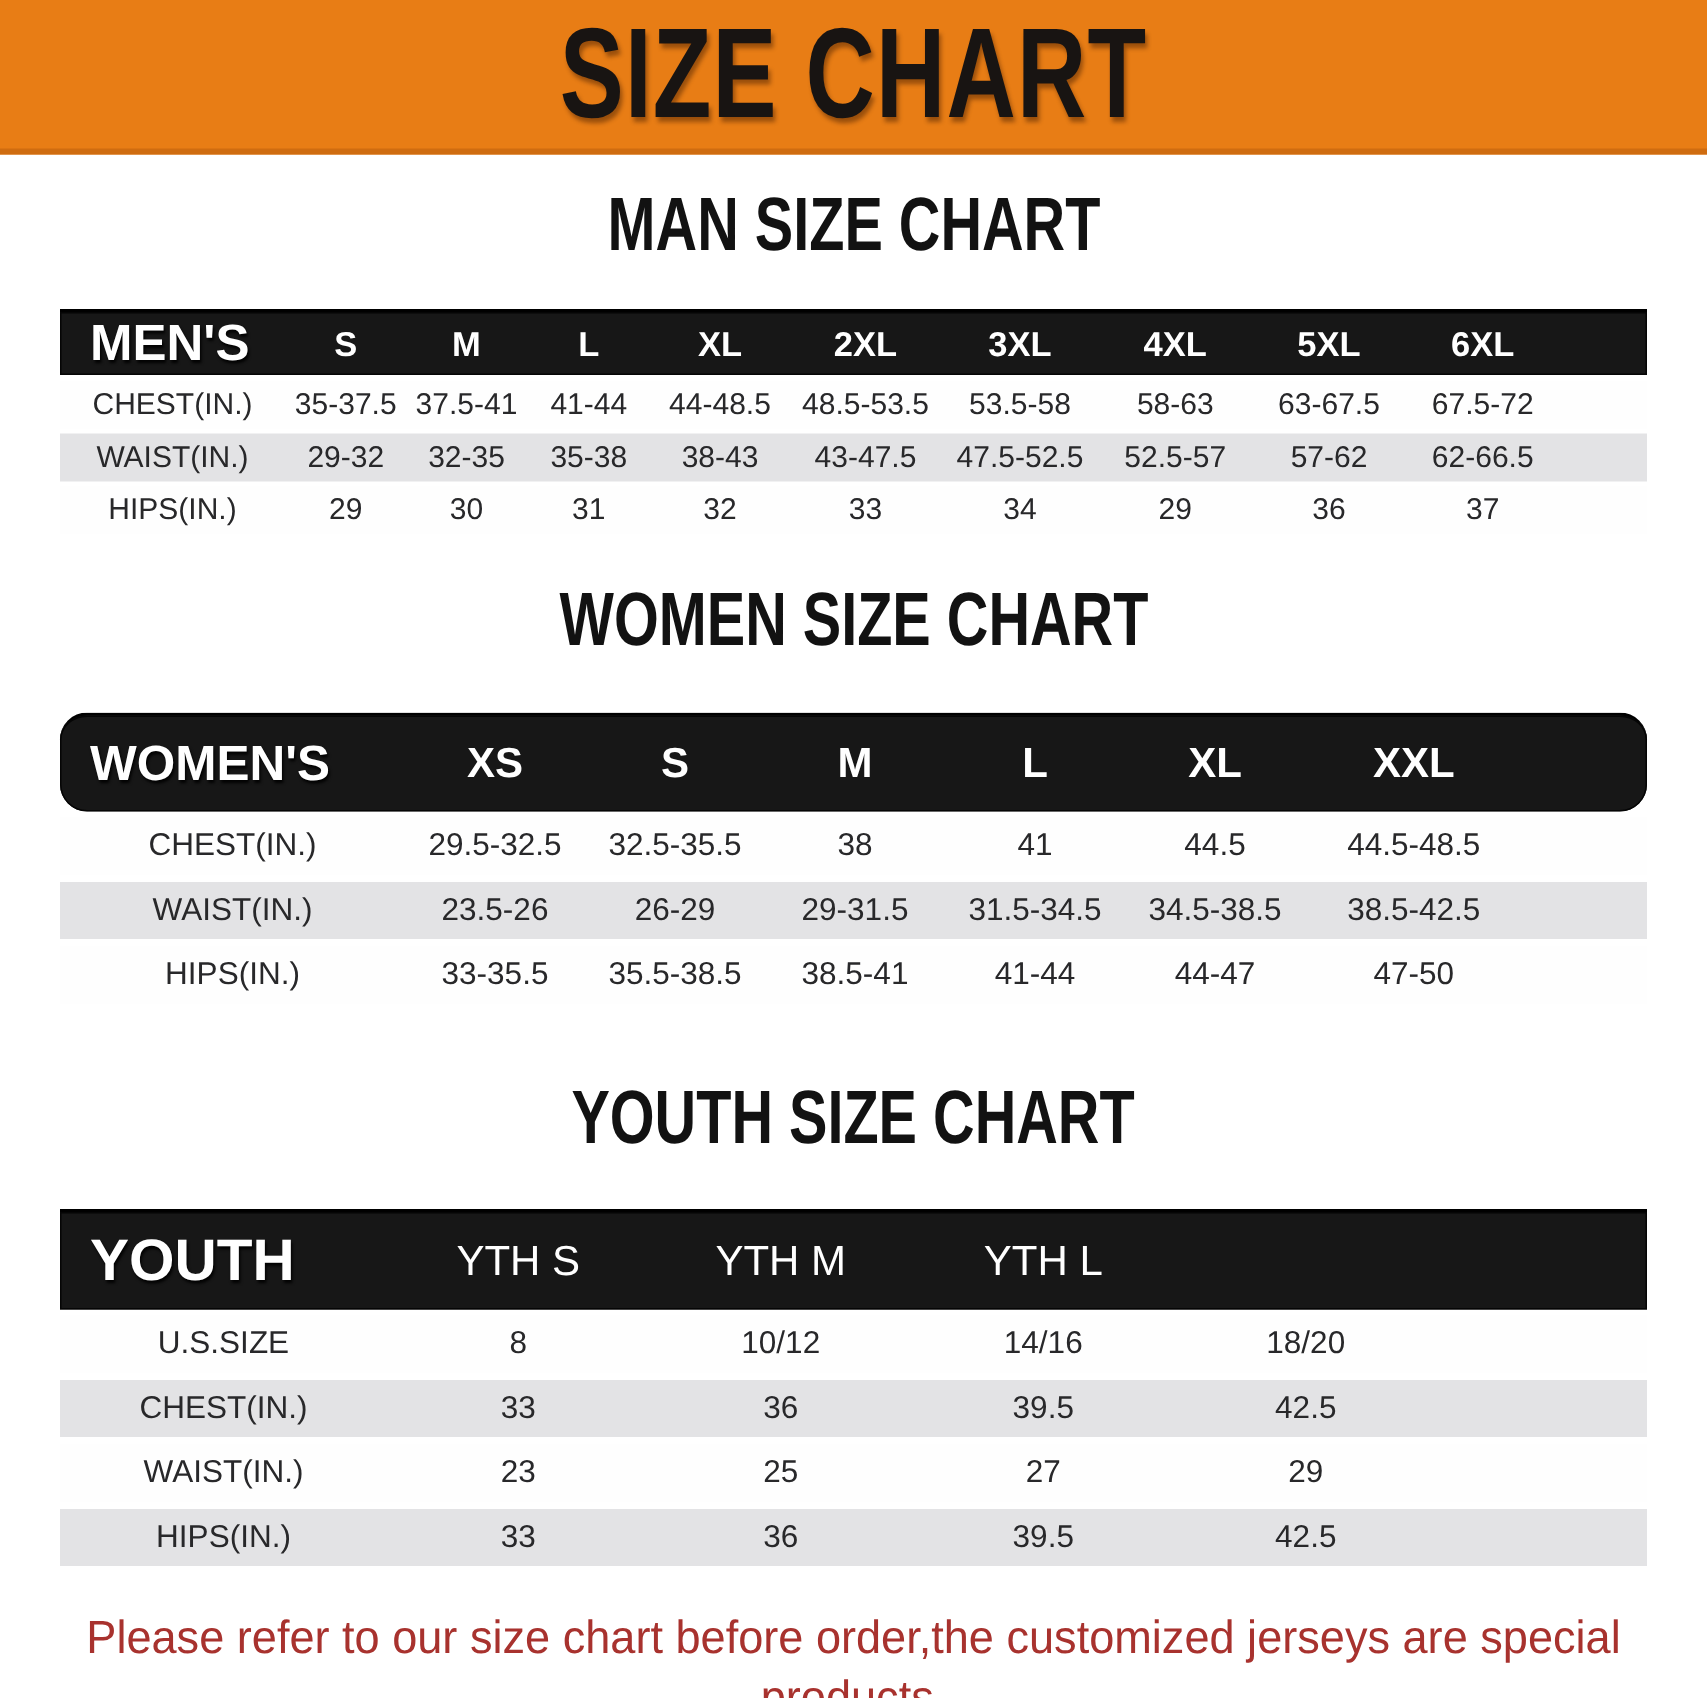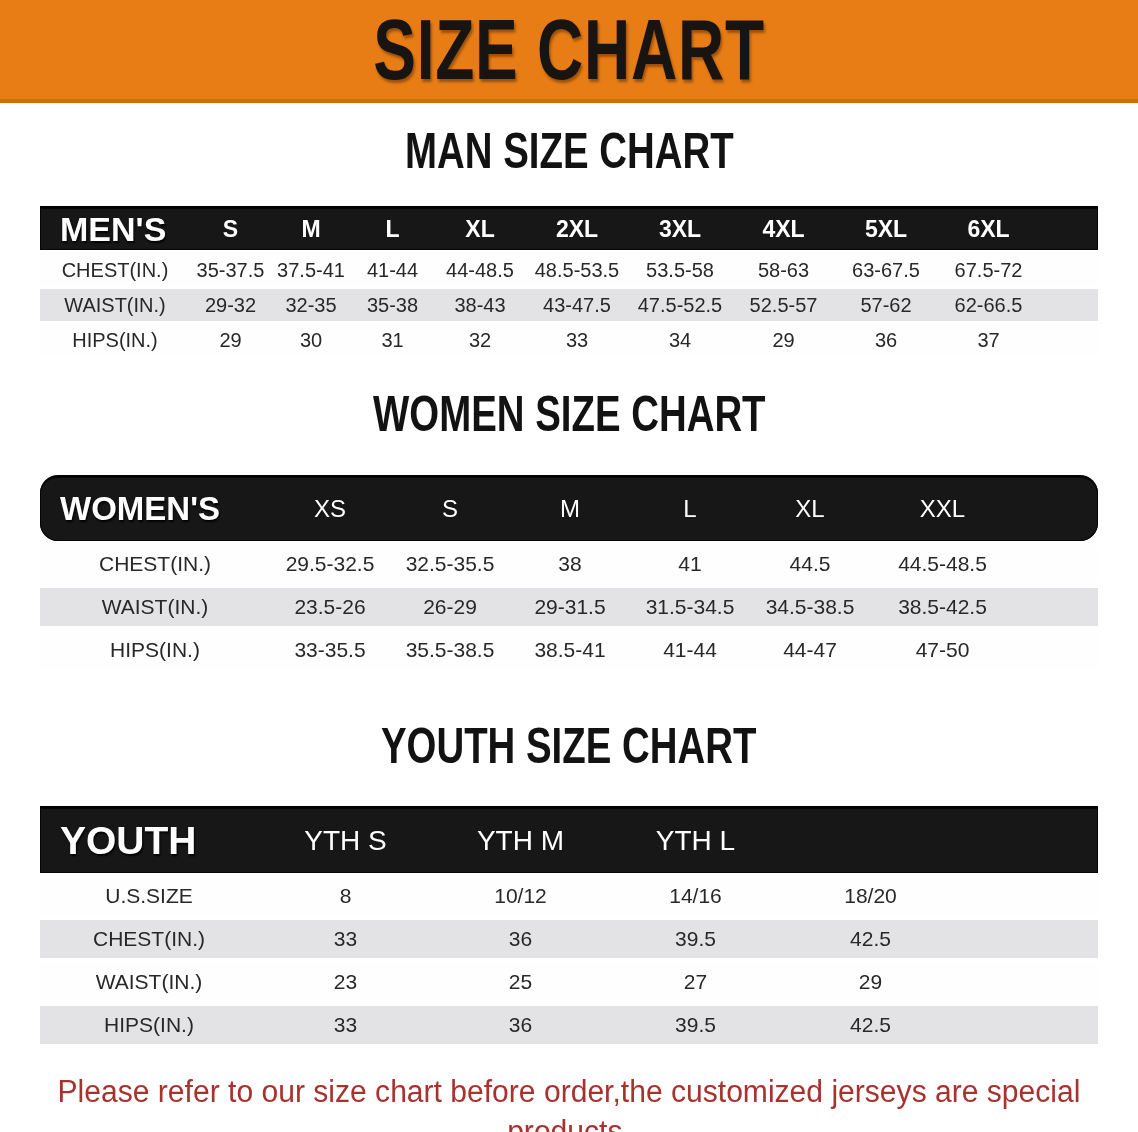--- a/index.html
+++ b/index.html
@@ -68,21 +68,21 @@
     padding-left: 20px;
     font-weight: 800;
     text-shadow: 1px 2px 2px rgba(0,0,0,0.9);
   }
   .t-men   .group-label { font-size: 34px; }
   .t-women .group-label { font-size: 33px; }
   .t-youth .group-label { font-size: 39px; }
 
   .col-head { font-weight: 600; }
   .t-men   .col-head { font-size: 23px; }
-  .t-women .col-head { font-size: 24px; font-weight: 400; }
+  .t-women .col-head { font-size: 28px; font-weight: 700; }
   .t-youth .col-head { font-size: 28px; font-weight: 400; }
 
   .trow {
     display: flex; align-items: center;
     color: #28282a;
   }
   .t-men   .trow { height: 32px; margin-bottom: 3px; font-size: 20px; }
   .t-women .trow { height: 38px; margin-bottom: 5px; font-size: 21px; }
   .t-youth .trow { height: 38px; margin-bottom: 5px; font-size: 21px; }
   .trow:nth-of-type(odd)  { background: #e3e3e5; }

